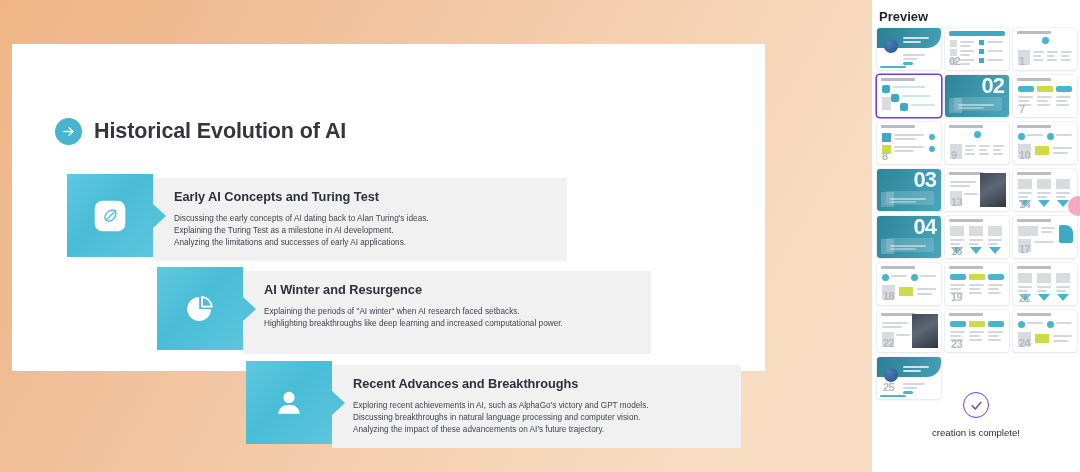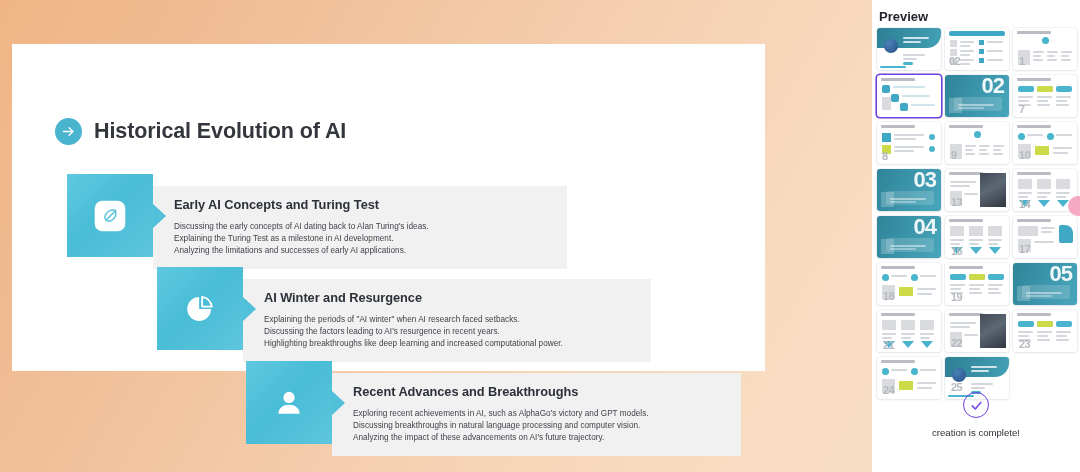--- a/index.html
+++ b/index.html
@@ -46,21 +46,21 @@
   }
   .card .notch {
     position:absolute; left:86px; top:29.5px;
     width:0; height:0;
     border-top:12px solid transparent;
     border-bottom:12px solid transparent;
     border-left:13px solid #51c0d9;
     z-index:3;
   }
   .card .body {
-    position:absolute; left:86px; top:12px; right:0; height:83px;
+    position:absolute; left:86px; top:4px; right:0; height:83px;
     background:#f1f1f1;
     padding:11px 0 0 21px;
   }
   .card .ctitle {
     font-size:12.8px; font-weight:bold; color:#2c3039; margin-bottom:9px;
     letter-spacing:-0.05px;
   }
   .card .cline {
     font-size:8.2px; color:#3f434b; line-height:12.1px; letter-spacing:0.02px;
   }
@@ -195,21 +195,20 @@
             <svg width="34" height="34" viewBox="0 0 40 40">
               <path d="M19 6a14 14 0 1 0 14 14H19z" fill="#ffffff"></path>
               <path d="M22.5 5.6A14.4 14.4 0 0 1 34 17.2H22.5z" fill="none" stroke="#ffffff" stroke-width="2.1" stroke-linejoin="round"></path>
             </svg>
           </span>
         </div>
         <div class="notch"></div>
         <div class="body">
           <div class="ctitle">AI Winter and Resurgence</div>
           <div class="cline">Explaining the periods of "AI winter" when AI research faced setbacks.</div>
-          <div class="cline">Discussing the factors leading to AI's resurgence in recent years.</div>
           <div class="cline">Highlighting breakthroughs like deep learning and increased computational power.</div>
         </div>
       </div>
 
       <div class="card" id="card3">
         <div class="tile">
           <span class="icon-wrap">
             <svg width="34" height="34" viewBox="0 0 40 40">
               <circle cx="20" cy="13.5" r="6.6" fill="#ffffff"></circle>
               <path d="M7.5 32.5c0-6.4 5.6-10.4 12.5-10.4s12.5 4 12.5 10.4z" fill="#ffffff"></path>
@@ -439,27 +438,20 @@
           <div class="tl" style="left:24px;top:21px;width:15px;"></div>
           <div class="tl" style="left:24px;top:25px;width:11px;"></div>
           <div class="tl" style="left:24px;top:29px;width:13px;"></div>
           <div class="teal-pill" style="left:43px;top:11px;width:16px;height:6px;"></div>
           <div class="tl" style="left:43px;top:21px;width:15px;"></div>
           <div class="tl" style="left:43px;top:25px;width:11px;"></div>
           <div class="tl" style="left:43px;top:29px;width:13px;"></div>
           <div class="lime-box" style="left:24px;top:11px;width:16px;height:6px;border-radius:2px;"></div>
           <div class="num-ghost" style="left:6px;bottom:2px;">19</div>
         </div>
-        <div class="thumb t-num">
-          <div class="bignum">05</div>
-          <div class="plate"></div>
-          <div class="sq"></div>
-          <div class="tl" style="left:13px;bottom:11px;width:36px;background:rgba(255,255,255,.45);"></div>
-          <div class="tl" style="left:13px;bottom:8px;width:26px;background:rgba(255,255,255,.35);"></div>
-        </div>
         <div class="thumb t-plain">
           <div class="hdr"></div>
           <div class="gray-box" style="left:5px;top:10px;width:14px;height:10px;"></div>
           <div class="tl" style="left:5px;top:23px;width:14px;"></div>
           <div class="tl" style="left:5px;top:27px;width:10px;"></div>
           <div class="teal-box" style="left:6px;top:31px;width:0;height:0;background:transparent;border-left:6px solid transparent;border-right:6px solid transparent;border-top:7px solid #49b4cd;"></div>
           <div class="gray-box" style="left:24px;top:10px;width:14px;height:10px;"></div>
           <div class="tl" style="left:24px;top:23px;width:14px;"></div>
           <div class="tl" style="left:24px;top:27px;width:10px;"></div>
           <div class="teal-box" style="left:25px;top:31px;width:0;height:0;background:transparent;border-left:6px solid transparent;border-right:6px solid transparent;border-top:7px solid #49b4cd;"></div>

